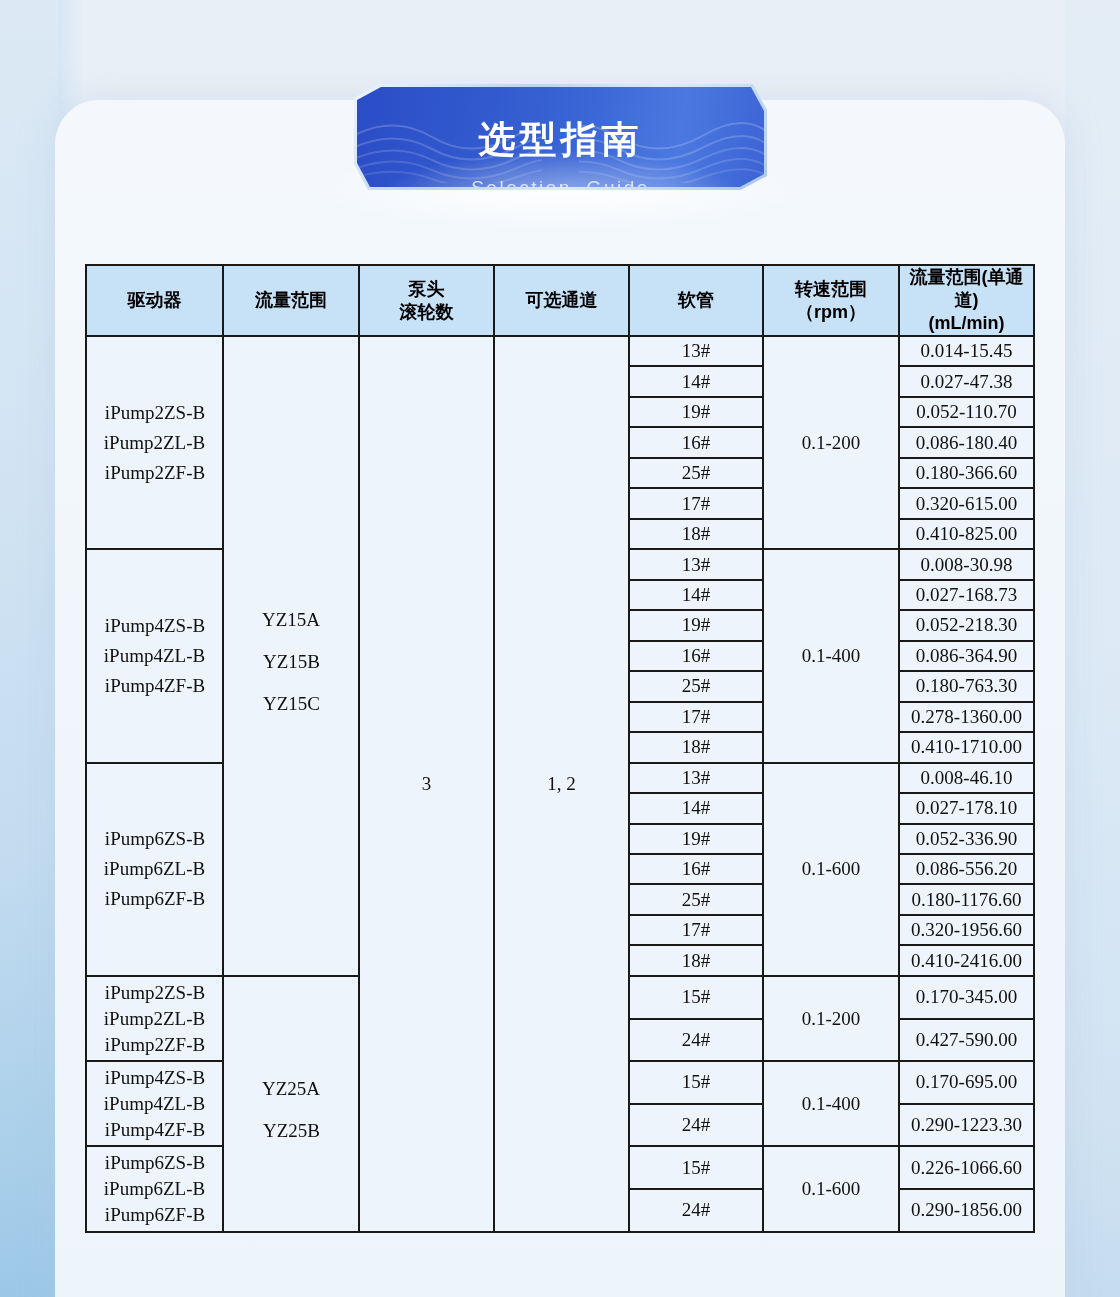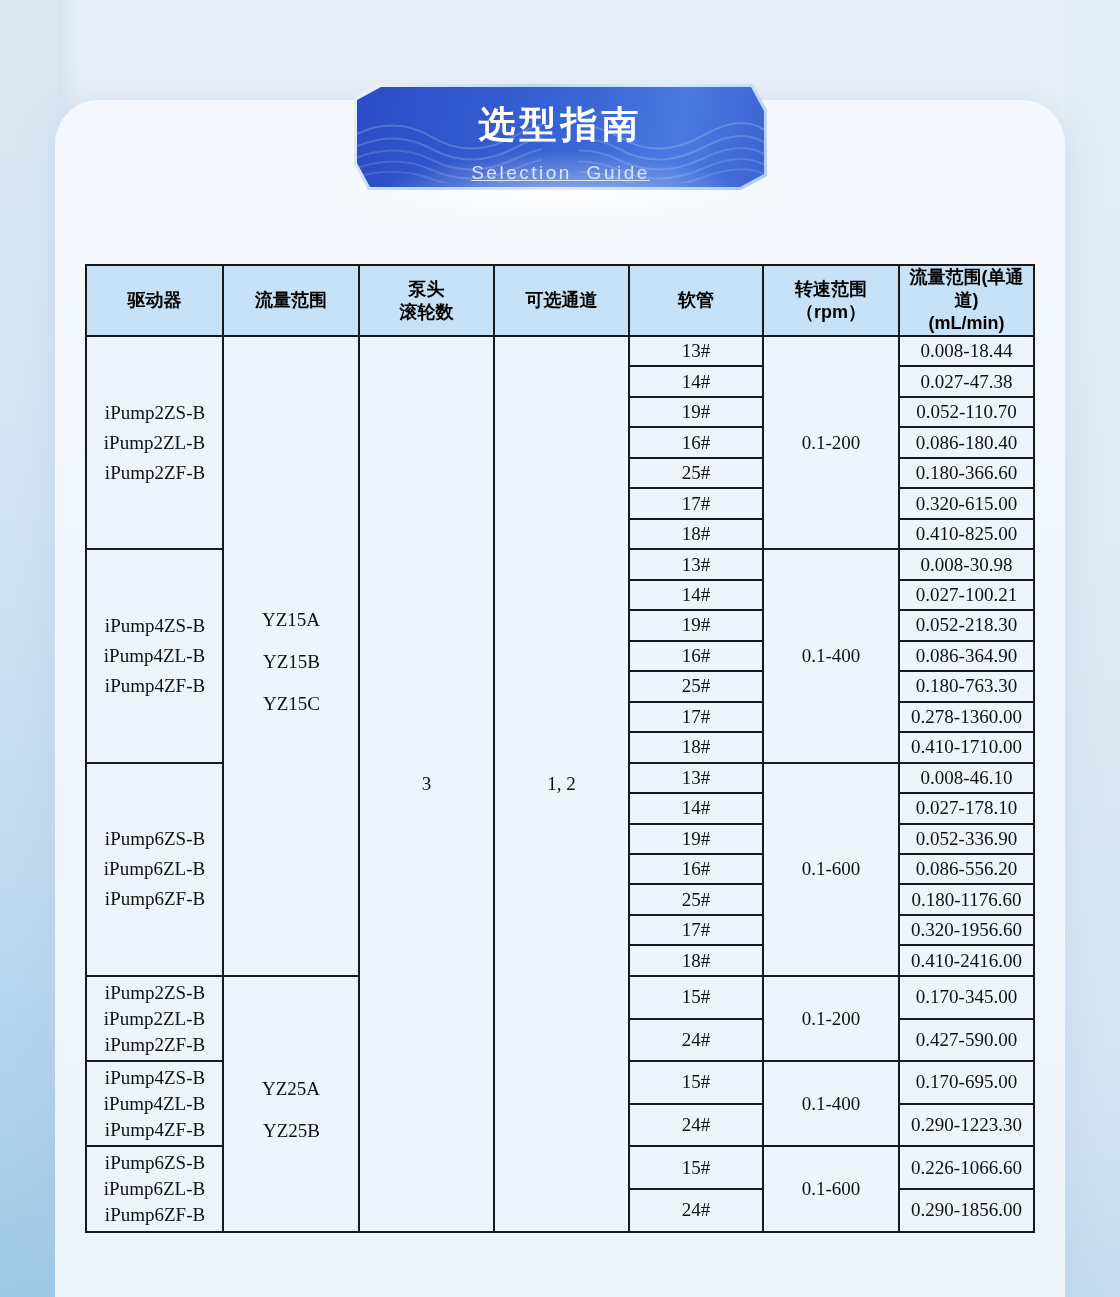--- a/index.html
+++ b/index.html
@@ -28,21 +28,21 @@
   .banner-outer{position:absolute;left:354px;top:84px;width:413px;height:106px;
     clip-path:polygon(26px 0,calc(100% - 14px) 0,100% 26px,100% calc(100% - 14px),calc(100% - 26px) 100%,14px 100%,0 calc(100% - 26px),0 14px);
     background:linear-gradient(135deg,#eef5ff 0%,#bcd4f2 35%,#dcebfc 60%,#aac8ee 100%);
     filter:drop-shadow(0 8px 18px rgba(120,160,215,.55));}
   .banner-inner{position:absolute;left:3px;top:3px;right:3px;bottom:3px;
     clip-path:polygon(24px 0,calc(100% - 13px) 0,100% 24px,100% calc(100% - 13px),calc(100% - 24px) 100%,13px 100%,0 calc(100% - 24px),0 13px);
     background:linear-gradient(100deg,var(--banner-l) 0%,#3158cd 28%,var(--banner-m) 55%,#4b79e0 78%,var(--banner-r) 100%);
     text-align:center;}
   .banner-inner::after{content:"";position:absolute;left:0;right:0;bottom:-18px;height:60px;
     background:radial-gradient(ellipse at 50% 100%,rgba(255,255,255,.55),rgba(255,255,255,0) 65%);}
-  .banner-title{margin-top:13px;font-size:37px;font-weight:700;color:#ffffff;
+  .banner-title{margin-top:28px;font-size:37px;font-weight:700;color:#ffffff;
     letter-spacing:4px;position:relative;z-index:2;}
   .banner-sub{margin-top:12px;font-size:19px;color:#d9e6fb;letter-spacing:2.5px;
     word-spacing:7px;position:relative;z-index:2;text-decoration:underline;}
   .wave{position:absolute;bottom:4px;opacity:.9;z-index:1;}
   .wave.left{left:0;}
   .wave.right{right:0;}
   
   table{position:absolute;left:85px;top:264px;width:948px;border-collapse:collapse;
     table-layout:fixed;}
   th,td{border:2px solid var(--tbl-border);overflow:hidden;}
@@ -128,21 +128,21 @@
         </tr>
       </thead>
     <tbody>
         <tr class="r-compact">
           <td class="driver c-compact" rowspan="7"><div class="lines"><div>iPump2ZS-B</div><div>iPump2ZL-B</div><div>iPump2ZF-B</div></div></td>
           <td class="pumphead" rowspan="21"><div class="lines"><div>YZ15A</div><div>YZ15B</div><div>YZ15C</div></div></td>
           <td rowspan="27">3</td>
           <td rowspan="27">1, 2</td>
           <td>13#</td>
           <td rowspan="7">0.1-200</td>
-          <td>0.008-18.44</td>
+          <td>0.014-15.45</td>
         </tr>
         <tr class="r-compact">
           <td>14#</td>
           <td>0.027-47.38</td>
         </tr>
         <tr class="r-compact">
           <td>19#</td>
           <td>0.052-110.70</td>
         </tr>
         <tr class="r-compact">
@@ -162,21 +162,21 @@
           <td>0.410-825.00</td>
         </tr>
         <tr class="r-compact">
           <td class="driver c-compact" rowspan="7"><div class="lines"><div>iPump4ZS-B</div><div>iPump4ZL-B</div><div>iPump4ZF-B</div></div></td>
           <td>13#</td>
           <td rowspan="7">0.1-400</td>
           <td>0.008-30.98</td>
         </tr>
         <tr class="r-compact">
           <td>14#</td>
-          <td>0.027-100.21</td>
+          <td>0.027-168.73</td>
         </tr>
         <tr class="r-compact">
           <td>19#</td>
           <td>0.052-218.30</td>
         </tr>
         <tr class="r-compact">
           <td>16#</td>
           <td>0.086-364.90</td>
         </tr>
         <tr class="r-compact">

